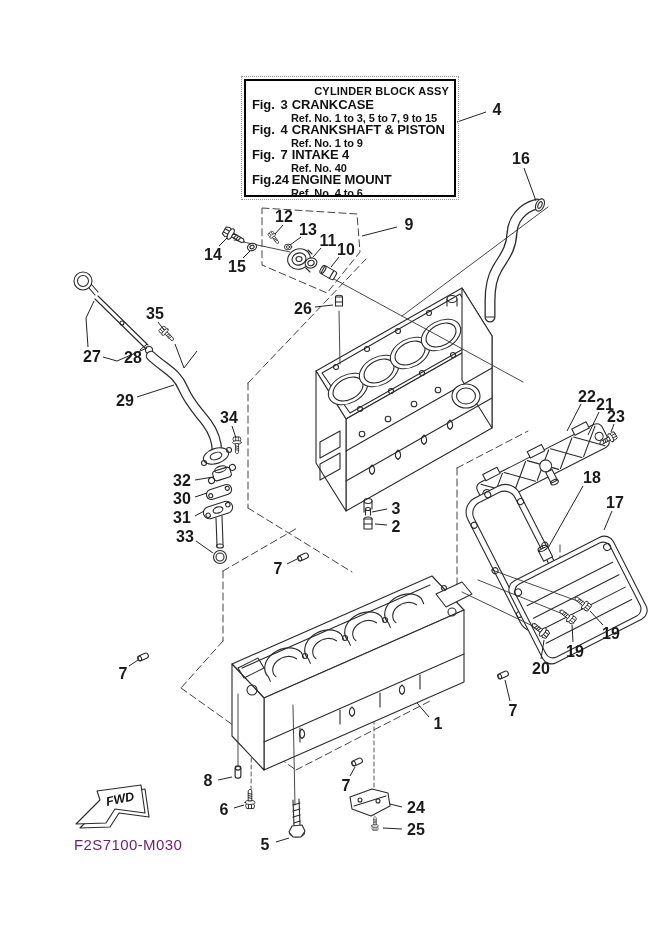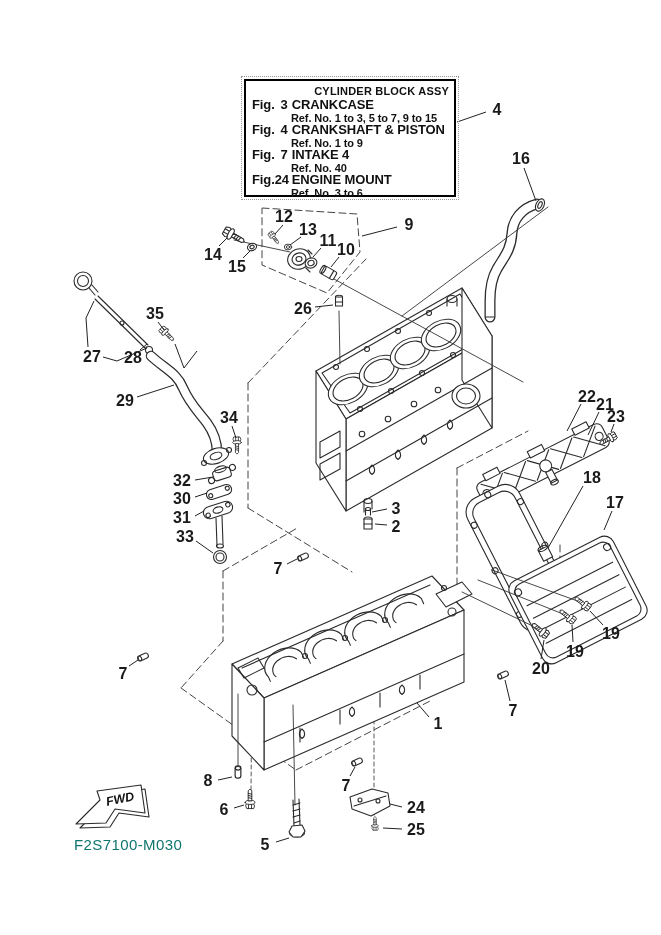--- a/index.html
+++ b/index.html
@@ -9,21 +9,21 @@
   #info-box{position:absolute;left:244px;top:79px;width:212px;height:118px;
             border:2.5px solid #000;outline:1px dotted #999;outline-offset:2px;
             background:#fff;box-sizing:border-box;padding:3px 5px 0 6px;}
   #info-title{font-size:11px;font-weight:bold;text-align:right;letter-spacing:.2px;
               margin:1px 0 2px 0;}
   .fig-row{font-size:13px;font-weight:bold;line-height:12.5px;letter-spacing:-.1px;white-space:nowrap;}
   .fig-num{display:inline-block;width:13px;text-align:right;}
   .fig-name{margin-left:4px;}
   .fig-ref{font-size:11px;font-weight:bold;line-height:12.5px;letter-spacing:-.1px;
            margin-left:39px;white-space:nowrap;}
-  #code{position:absolute;left:74px;top:836px;font-size:15px;letter-spacing:.4px;color:#0f766e;}
+  #code{position:absolute;left:74px;top:836px;font-size:15px;letter-spacing:.4px;color:#701a75;}
   .callout-label{font-size:16px;font-weight:bold;fill:#1a1a1a;}
   .leader{stroke:#222;stroke-width:1;fill:none;}
   .dash{stroke:#444;stroke-width:1;fill:none;stroke-dasharray:7 4;}
   .dashdot{stroke:#444;stroke-width:.9;fill:none;stroke-dasharray:4 3;}
   .axis{stroke:#333;stroke-width:.9;fill:none;}
 </style>
 </head>
 <body>
 
 <div id="page">
@@ -434,19 +434,19 @@
 <div id="info-box">
   <div id="info-title">CYLINDER BLOCK ASSY</div>
   <div id="info-rows">
         <div class="fig-row"><span>Fig.</span><span class="fig-num">3</span><span class="fig-name">CRANKCASE</span></div>
         <div class="fig-ref">Ref. No. 1 to 3, 5 to 7, 9 to 15</div>
         <div class="fig-row"><span>Fig.</span><span class="fig-num">4</span><span class="fig-name">CRANKSHAFT &amp; PISTON</span></div>
         <div class="fig-ref">Ref. No. 1 to 9</div>
         <div class="fig-row"><span>Fig.</span><span class="fig-num">7</span><span class="fig-name">INTAKE 4</span></div>
         <div class="fig-ref">Ref. No. 40</div>
         <div class="fig-row"><span>Fig.</span><span class="fig-num">24</span><span class="fig-name">ENGINE MOUNT</span></div>
-        <div class="fig-ref">Ref. No. 3 to 6</div>
+        <div class="fig-ref">Ref. No. 4 to 6</div>
       </div>
 </div>
 
 <div id="code">F2S7100-M030</div>
 
 </div>
 
 </body></html>

